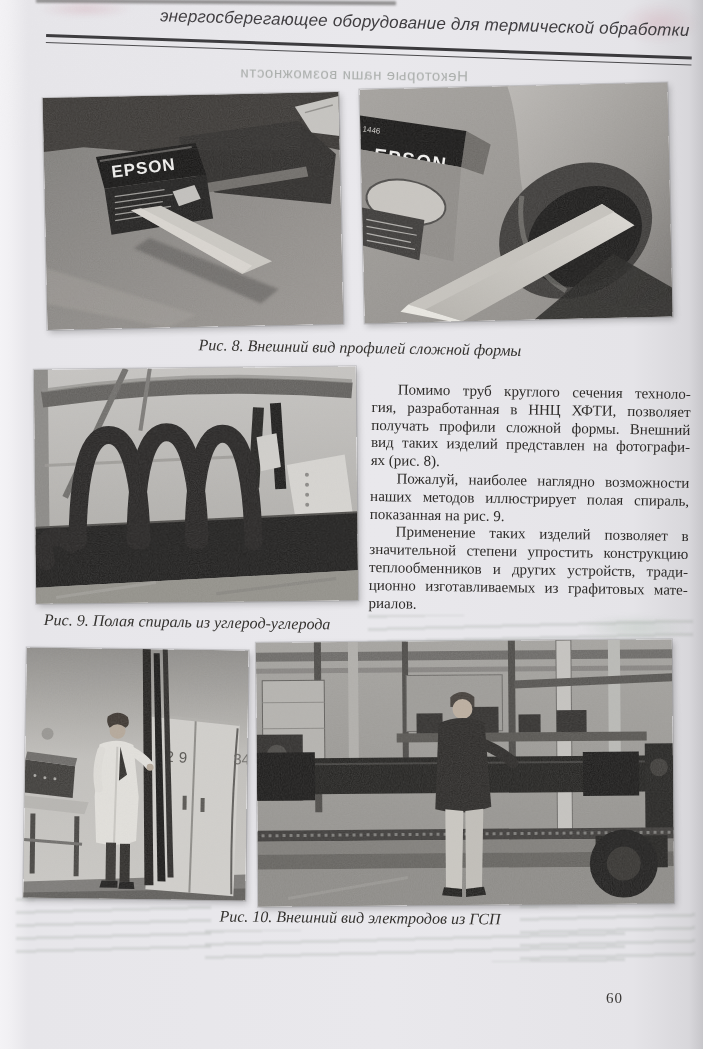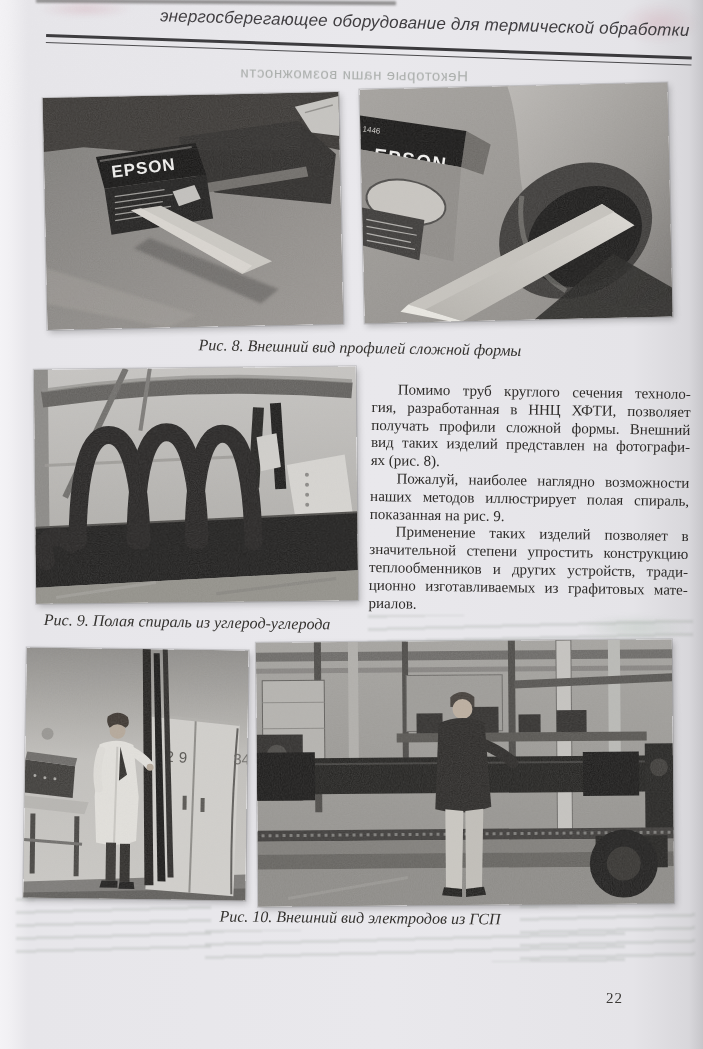--- a/index.html
+++ b/index.html
@@ -322,18 +322,18 @@
       <path d="M188,168 L206,170 L204,248 L188,246 Z" fill="#cbc8c2"></path>
       <path d="M208,170 L226,168 L224,246 L208,248 Z" fill="#c2bfb9"></path>
       <path d="M186,246 L204,248 L204,256 L184,254 Z" fill="#1e1d1b"></path>
       <path d="M208,248 L226,246 L228,254 L208,256 Z" fill="#1e1d1b"></path>
       <rect width="416" height="264" filter="url(#grain)" opacity="0.4"></rect>
     </svg>
   </figure>
 
   <div class="caption cap10">Рис. 10. Внешний вид электродов из ГСП</div>
 
-  <div class="page-number">22</div>
+  <div class="page-number">60</div>
 
   <svg class="paper-grain">
     <rect width="703" height="1049" filter="url(#grain)"></rect>
   </svg>
 </div>
 
 </body></html>

